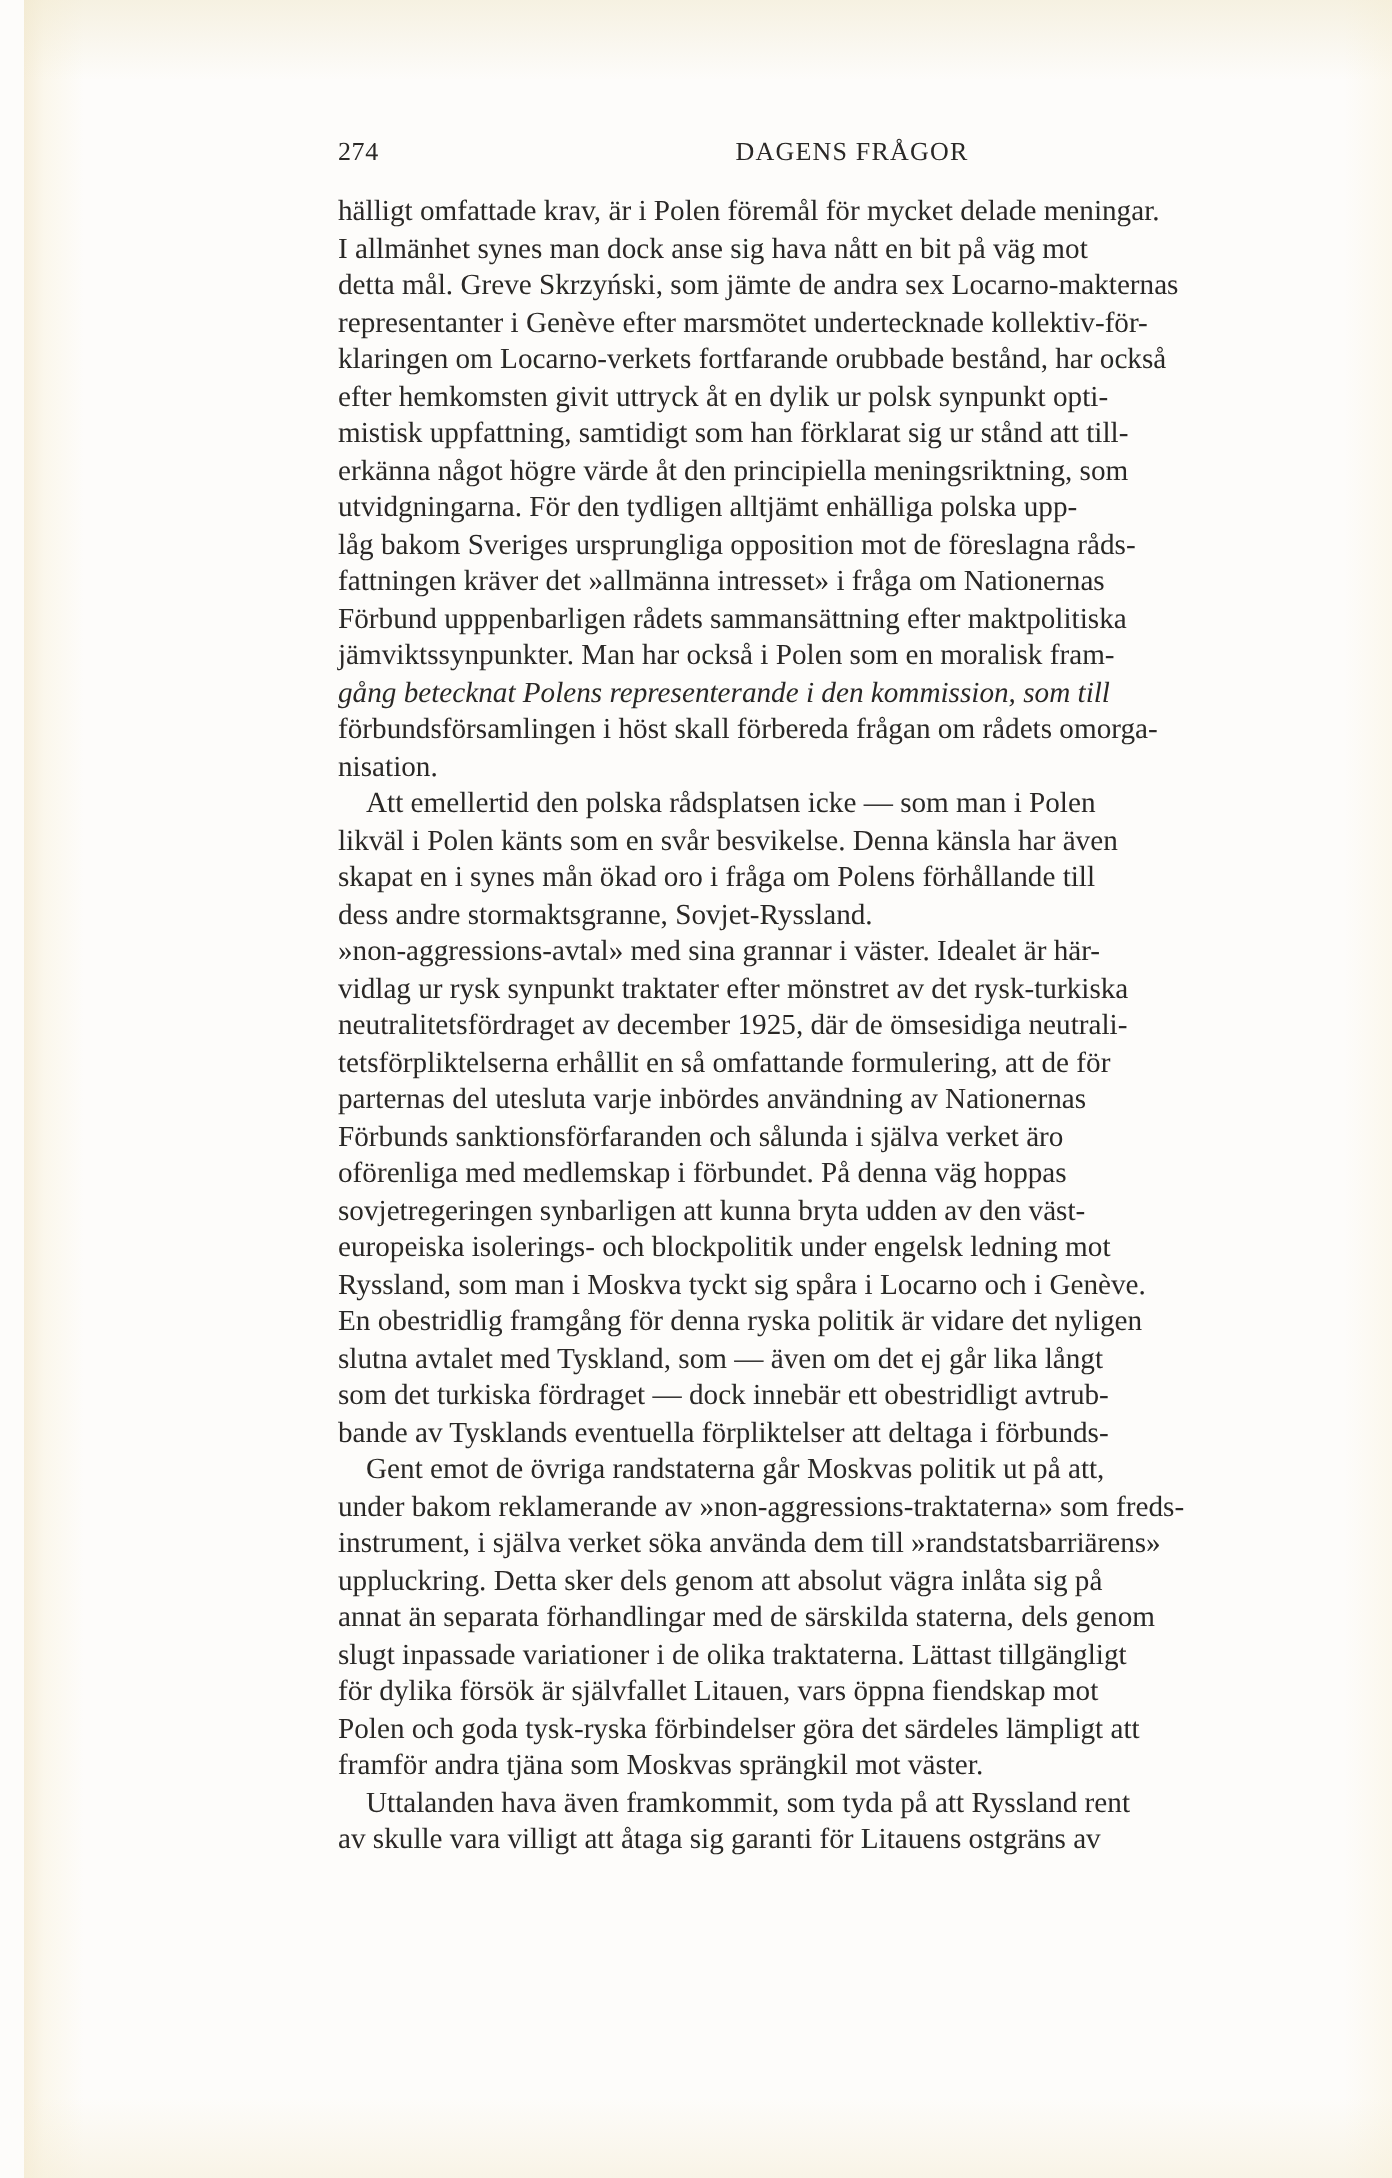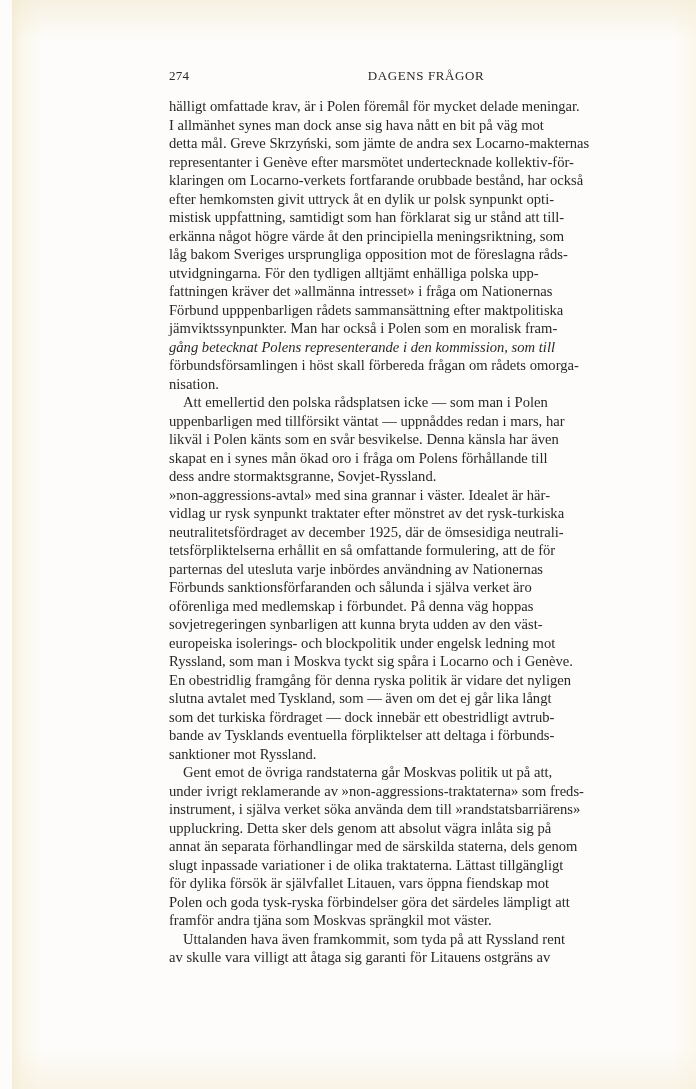--- a/index.html
+++ b/index.html
@@ -98,50 +98,48 @@
 
   <div class="body-text" id="body-text">
       <div class="line" style="word-spacing: 0px; text-align: left; text-align-last: left;">hälligt omfattade krav, är i Polen föremål för mycket delade meningar.</div>
       <div class="line" style="word-spacing: 0px; text-align: center; text-align-last: left;">I allmänhet synes man dock anse sig hava nått en bit på väg mot</div>
       <div class="line" style="word-spacing: 0px; text-align: left; text-align-last: left;">detta mål. Greve Skrzyński, som jämte de andra sex Locarno-makternas</div>
       <div class="line" style="word-spacing: 0px; text-align: left; text-align-last: left;">representanter i Genève efter marsmötet undertecknade kollektiv-för-</div>
       <div class="line" style="word-spacing: 0px; text-align: left; text-align-last: left;">klaringen om Locarno-verkets fortfarande orubbade bestånd, har också</div>
       <div class="line" style="word-spacing: 0px; text-align: left; text-align-last: left;">efter hemkomsten givit uttryck åt en dylik ur polsk synpunkt opti-</div>
       <div class="line" style="word-spacing: 0px; text-align: left; text-align-last: left;">mistisk uppfattning, samtidigt som han förklarat sig ur stånd att till-</div>
       <div class="line" style="word-spacing: 0px; text-align: left; text-align-last: left;">erkänna något högre värde åt den principiella meningsriktning, som</div>
+      <div class="line" style="word-spacing: 0px; text-align: left; text-align-last: left;">utvidgningarna. För den tydligen alltjämt enhälliga polska upp-</div>
       <div class="line" style="word-spacing: 0px; text-align: left; text-align-last: left;">låg bakom Sveriges ursprungliga opposition mot de föreslagna råds-</div>
-      <div class="line" style="word-spacing: 0px; text-align: left; text-align-last: left;">utvidgningarna. För den tydligen alltjämt enhälliga polska upp-</div>
       <div class="line" style="word-spacing: 0px; text-align: left; text-align-last: left;">fattningen kräver det »allmänna intresset» i fråga om Nationernas</div>
       <div class="line" style="word-spacing: 0px; text-align: left; text-align-last: left;">Förbund upppenbarligen rådets sammansättning efter maktpolitiska</div>
       <div class="line" style="word-spacing: 0px; text-align: left; text-align-last: left;">jämviktssynpunkter. Man har också i Polen som en moralisk fram-</div>
       <div class="line" style="word-spacing: 0px; text-align: left; text-align-last: left; font-style: italic;">gång betecknat Polens representerande i den kommission, som till</div>
       <div class="line" style="word-spacing: 0px; text-align: left; text-align-last: left;">förbundsförsamlingen i höst skall förbereda frågan om rådets omorga-</div>
       <div class="line last">nisation.</div>
       <div class="line indent" style="word-spacing: 0px; text-align: left; text-align-last: left;">Att emellertid den polska rådsplatsen icke — som man i Polen</div>
-      <div class="line" style="word-spacing: 0px; text-align: left; text-align-last: left;">uppenbarligen med tillförsikt väntat — uppnåddes redan i mars, har</div>
       <div class="line" style="word-spacing: 0px; text-align: left; text-align-last: left;">likväl i Polen känts som en svår besvikelse. Denna känsla har även</div>
       <div class="line" style="word-spacing: 0px; text-align: left; text-align-last: left;">skapat en i synes mån ökad oro i fråga om Polens förhållande till</div>
       <div class="line last">dess andre stormaktsgranne, Sovjet-Ryssland.</div>
       <div class="line" style="word-spacing: 0px; text-align: left; text-align-last: left;">»non-aggressions-avtal» med sina grannar i väster. Idealet är här-</div>
       <div class="line" style="word-spacing: 0px; text-align: left; text-align-last: left;">vidlag ur rysk synpunkt traktater efter mönstret av det rysk-turkiska</div>
       <div class="line" style="word-spacing: 0px; text-align: right; text-align-last: left;">neutralitetsfördraget av december 1925, där de ömsesidiga neutrali-</div>
       <div class="line" style="word-spacing: 0px; text-align: left; text-align-last: left;">tetsförpliktelserna erhållit en så omfattande formulering, att de för</div>
       <div class="line" style="word-spacing: 0px; text-align: left; text-align-last: left;">parternas del utesluta varje inbördes användning av Nationernas</div>
       <div class="line" style="word-spacing: 0px; text-align: left; text-align-last: left;">Förbunds sanktionsförfaranden och sålunda i själva verket äro</div>
       <div class="line" style="word-spacing: 0px; text-align: left; text-align-last: left;">oförenliga med medlemskap i förbundet. På denna väg hoppas</div>
       <div class="line" style="word-spacing: 0px; text-align: left; text-align-last: left;">sovjetregeringen synbarligen att kunna bryta udden av den väst-</div>
       <div class="line" style="word-spacing: 0px; text-align: left; text-align-last: left;">europeiska isolerings- och blockpolitik under engelsk ledning mot</div>
       <div class="line" style="word-spacing: 0px; text-align: left; text-align-last: left;">Ryssland, som man i Moskva tyckt sig spåra i Locarno och i Genève.</div>
       <div class="line" style="word-spacing: 0px; text-align: left; text-align-last: left;">En obestridlig framgång för denna ryska politik är vidare det nyligen</div>
       <div class="line" style="word-spacing: 0px; text-align: left; text-align-last: left;">slutna avtalet med Tyskland, som — även om det ej går lika långt</div>
       <div class="line" style="word-spacing: 0px; text-align: left; text-align-last: left;">som det turkiska fördraget — dock innebär ett obestridligt avtrub-</div>
       <div class="line" style="word-spacing: 0px; text-align: left; text-align-last: left;">bande av Tysklands eventuella förpliktelser att deltaga i förbunds-</div>
-      <div class="line last">sanktioner mot Ryssland.</div>
       <div class="line indent" style="word-spacing: 0px; text-align: left; text-align-last: left;">Gent emot de övriga randstaterna går Moskvas politik ut på att,</div>
-      <div class="line" style="word-spacing: 0px; text-align: left; text-align-last: left;">under ivrigt reklamerande av »non-aggressions-traktaterna» som freds-</div>
+      <div class="line" style="word-spacing: 0px; text-align: left; text-align-last: left;">under bakom reklamerande av »non-aggressions-traktaterna» som freds-</div>
       <div class="line" style="word-spacing: 0px; text-align: left; text-align-last: left;">instrument, i själva verket söka använda dem till »randstatsbarriärens»</div>
       <div class="line" style="word-spacing: 0px; text-align: left; text-align-last: left;">uppluckring. Detta sker dels genom att absolut vägra inlåta sig på</div>
       <div class="line" style="word-spacing: 0px; text-align: left; text-align-last: left;">annat än separata förhandlingar med de särskilda staterna, dels genom</div>
       <div class="line" style="word-spacing: 0px; text-align: left; text-align-last: left;">slugt inpassade variationer i de olika traktaterna. Lättast tillgängligt</div>
       <div class="line" style="word-spacing: 0px; text-align: left; text-align-last: left;">för dylika försök är självfallet Litauen, vars öppna fiendskap mot</div>
       <div class="line" style="word-spacing: 0px; text-align: left; text-align-last: left;">Polen och goda tysk-ryska förbindelser göra det särdeles lämpligt att</div>
       <div class="line last">framför andra tjäna som Moskvas sprängkil mot väster.</div>
       <div class="line indent" style="word-spacing: 0px; text-align: left; text-align-last: left;">Uttalanden hava även framkommit, som tyda på att Ryssland rent</div>
       <div class="line" style="word-spacing: 0px; text-align: left; text-align-last: left;">av skulle vara villigt att åtaga sig garanti för Litauens ostgräns av</div>
     </div>

